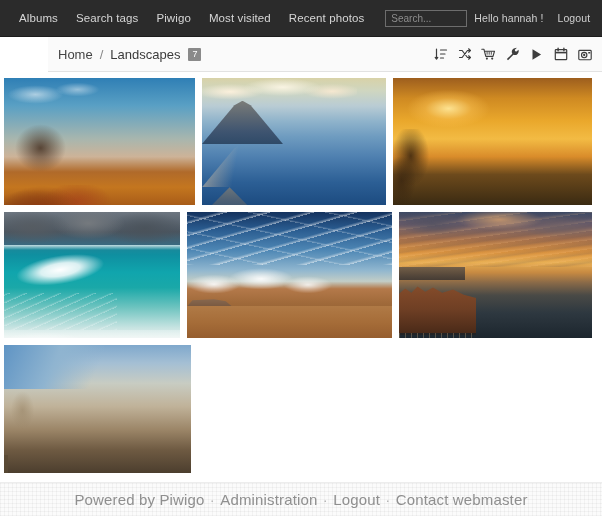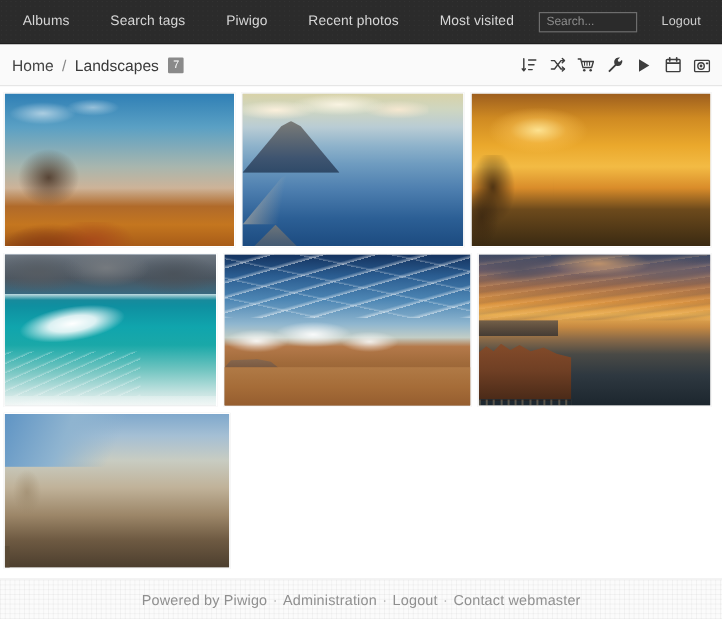--- a/index.html
+++ b/index.html
@@ -36,21 +36,21 @@
     display: flex;
     align-items: center;
     padding: 0 11px 0 10px;
     flex: 0 0 auto;
     border-bottom: 1px solid #1c1c1c;
   }
 
   .nav-left {
     display: flex;
     align-items: flex-start;
-    gap: 16px;
+    gap: 0px;
   }
 
   .nav-link {
     color: #d6d6d6;
     font-size: 11.5px;
     padding: 4px 9px;
     cursor: pointer;
     white-space: nowrap;
     letter-spacing: 0.1px;
   }
@@ -88,20 +88,21 @@
 
   
   #titlebar {
     height: 35px;
     background: #fafafa;
     border-bottom: 1px solid #e2e2e2;
     display: flex;
     align-items: center;
     padding: 0 10px 0 10px;
     flex: 0 0 auto;
+    margin-left: 48px;
   }
 
   #breadcrumb {
     display: flex;
     align-items: center;
     gap: 7px;
     font-size: 13px;
     color: #444;
   }
   #breadcrumb .crumb-link { cursor: pointer; color: #444; }
@@ -375,46 +376,47 @@
     background-image:
       linear-gradient(to right, rgba(0,0,0,0.035) 1px, transparent 1px),
       linear-gradient(to bottom, rgba(0,0,0,0.035) 1px, transparent 1px);
     background-size: 4px 4px;
     border-top: 1px solid #ededed;
     display: flex;
     align-items: center;
     justify-content: center;
   }
   #footer-text {
-    font-size: 12px;
+    font-size: 15px;
     color: #9a9a9a;
     letter-spacing: 0.15px;
   }
   #footer-text .f-link { color: #8f8f8f; cursor: pointer; }
   #footer-text .f-sep { color: #b4b4b4; padding: 0 1px; }
 </style>
 </head>
 <body>
 
 <div id="page">
 
   <div id="topbar">
     <div class="nav-left">
         <span class="nav-link">Albums</span>
         <span class="nav-link">Search tags</span>
         <span class="nav-link">Piwigo</span>
+        <span class="nav-link">Most visited</span>
         <span class="nav-link">Recent photos</span>
-        <span class="nav-link">Most visited</span>
       </div>
 
     <div class="search-wrap">
       <input id="search-input" type="text" placeholder="Search..." style="">
     </div>
 
     <div class="nav-right">
+        <span class="nav-link nav-greeting">Hello hannah !</span>
         <span class="nav-link">Logout</span>
       </div>
   </div>
 
   <div id="titlebar">
     <div id="breadcrumb">
       <span class="crumb-link">Home</span>
       <span class="crumb-sep">/</span>
       <span class="crumb-current">Landscapes</span>
       <span class="count-badge">7</span>

